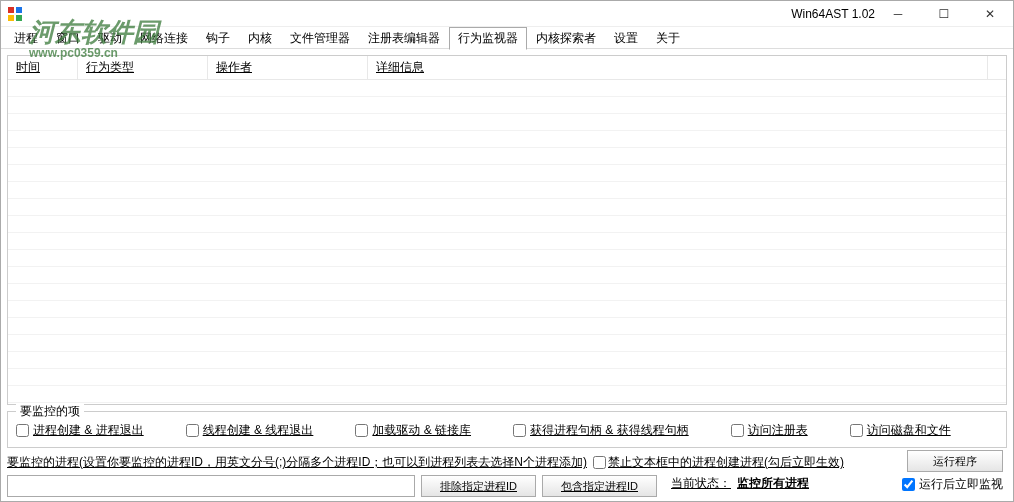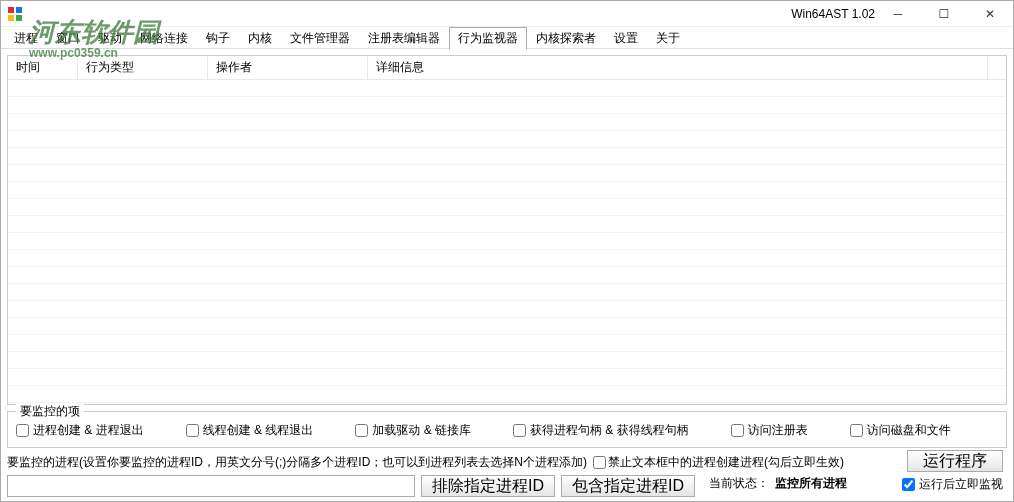--- a/index.html
+++ b/index.html
@@ -8,37 +8,37 @@
     .app-icon { width: 16px; height: 16px; margin-left: 6px; display: inline-block; }
     .app-icon svg { display: block; }
     .title-text { font-size: 12px; color: #000; margin-left: 6px; flex: 1; text-align: right; }
     .win-controls { display: flex; height: 100%; }
     .win-btn { width: 46px; height: 100%; display: flex; align-items: center; justify-content: center; font-size: 12px; font-family: "Segoe UI Symbol", sans-serif; color: #333; cursor: default; }
     .menubar { height: 22px; display: flex; align-items: flex-start; background: #fff; font-size: 12px; color: #000; padding: 0 4px; border-bottom: 1px solid #ddd; }
     .menu-item { padding: 2px 8px; cursor: default; border: 1px solid transparent; }
     .menu-item.active { background: #fff; border: 1px solid #aaa; border-bottom: 1px solid #fff; }
     .watermark { position: absolute; left: 28px; top: 14px; font-size: 26px; font-family: "KaiTi", "STKaiti", serif; font-style: italic; color: #3a7a3a; opacity: 0.75; pointer-events: none; z-index: 5; font-weight: bold; }
     .watermark .sub { font-size: 12px; font-family: Arial; font-style: normal; margin-top: -4px; }
-    .content { padding: 6px; }
+    .content { padding: 6px; text-decoration: underline; }
     .grid { border: 1px solid #ccc; height: 350px; position: relative; background: #fff; }
     .grid-header { height: 24px; display: flex; background: #fff; border-bottom: 1px solid #e8e8e8; font-size: 12px; }
     .grid-header .col { padding: 4px 8px; border-right: 1px solid #e8e8e8; color: #000; display: flex; align-items: center; }
     .grid-body { height: calc(100% - 24px); overflow-y: auto; background: #fff; }
     .grid-row { height: 17px; border-bottom: 1px solid #f2f2f2; }
     .group-box { border: 1px solid #ccc; margin-top: 6px; padding: 6px 8px 8px 8px; position: relative; }
     .group-label { position: absolute; top: -9px; left: 8px; background: #fff; padding: 0 4px; font-size: 12px; }
     .check-row { display: flex; align-items: center; gap: 42px; padding-top: 4px; }
     .check-item { display: flex; align-items: center; font-size: 12px; white-space: nowrap; }
     .check-item input { margin-right: 4px; width: 13px; height: 13px; }
     .bottom-row { margin-top: 6px; display: flex; align-items: center; font-size: 12px; gap: 4px; }
     .bottom-row .lbl { white-space: nowrap; }
     .bottom-row input[type="checkbox"] { margin-right: 2px; margin-left: 2px; }
     .row2 { margin-top: 4px; display: flex; align-items: flex-start; gap: 6px; }
     .txt-input { height: 22px; width: 408px; border: 1px solid #aaa; padding: 0 4px; font-size: 12px; }
-    .btn { height: 22px; padding: 0 10px; font-size: 16px; border: 1px solid #aaa; background: linear-gradient(#fff,#e5e5e5); cursor: default; display: inline-flex; align-items: center; justify-content: center; }
+    .btn { height: 22px; padding: 0 18px; font-size: 11px; border: 1px solid #aaa; background: linear-gradient(#fff,#e5e5e5); cursor: default; display: inline-flex; align-items: center; justify-content: center; }
     .status-lbl { font-size: 12px; }
     .status-val { font-size: 12px; font-weight: bold; }
     .right-col { position: absolute; right: 10px; bottom: 8px; display: flex; flex-direction: column; align-items: flex-end; gap: 4px; }
     .run-btn { width: 96px; height: 22px; }
   </style>
 </head>
 <body>
 
 <div class="titlebar">
   <span class="app-icon">

